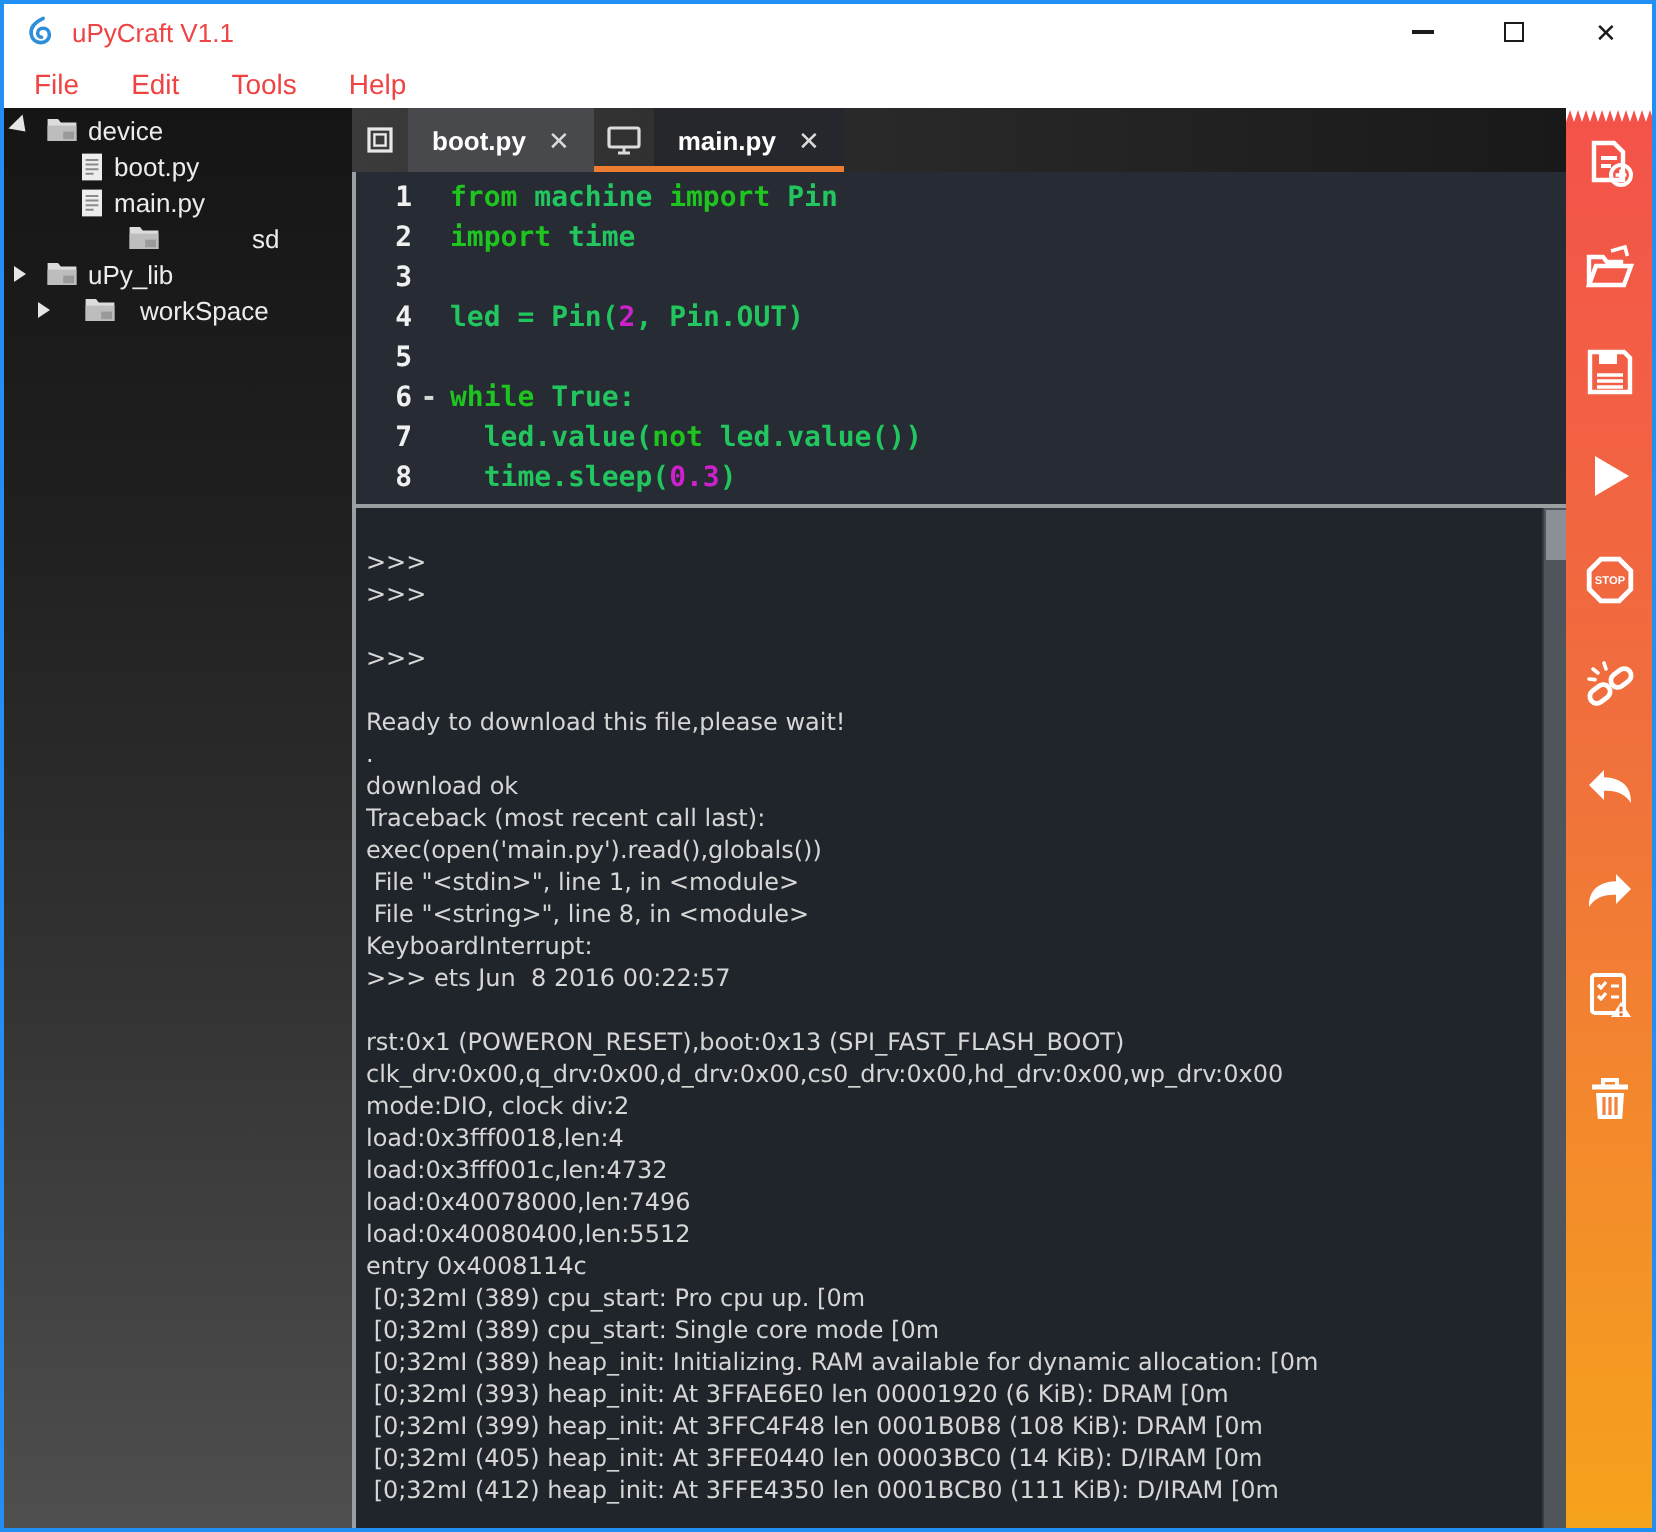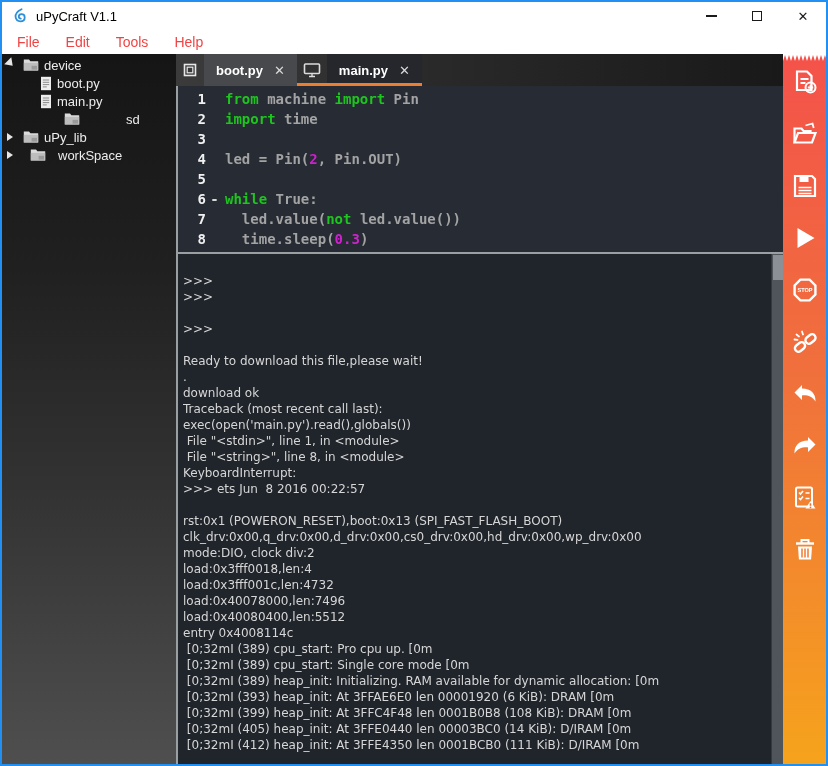--- a/index.html
+++ b/index.html
@@ -6,21 +6,21 @@
   html,body{width:828px;height:766px;overflow:hidden;background:#fff}
   .window{
     width:828px;height:766px;
     border:2px solid var(--winBorder,#2190f2);
     display:flex;flex-direction:column;background:#fff;
     font-family:"Liberation Sans",sans-serif;
   }
   
   .titlebar{height:28px;display:flex;align-items:center;padding-left:9px;background:#fff;flex:0 0 auto}
   .logo{width:16px;height:16px;flex:0 0 auto}
-  .title-text{font-size:13px;color:#000000;margin-left:9px}
+  .title-text{font-size:13px;color:#ef4444;margin-left:9px}
   .win-controls{margin-left:auto;display:flex;height:100%}
   .win-btn{width:46px;display:flex;align-items:center;justify-content:center;cursor:default}
   .glyph-min{width:11px;height:2px;background:#1a1a1a}
   .glyph-max{width:10px;height:10px;border:1.4px solid #1a1a1a}
   .glyph-close{font-size:13px;color:#1a1a1a;line-height:1}
   
   .menubar{height:24px;display:flex;align-items:center;background:#fff;padding-left:2px;flex:0 0 auto}
   .menu-item{padding:0 13px;font-size:14px;color:#ef4444;height:100%;display:flex;align-items:center;cursor:default}
   
   .main{flex:1;display:flex;min-height:0}
@@ -47,21 +47,21 @@
   
   .workarea{flex:1;display:flex;flex-direction:column;min-height:0;border-left:2px solid #9aa0a2}
   .editor{height:166px;flex:0 0 auto;background:var(--editorBg,#262b34);overflow:hidden;
     font-family:"DejaVu Sans Mono",monospace;font-size:14px;font-weight:bold;padding-top:3px}
   .code-row{height:20px;display:flex;white-space:pre;align-items:center}
   .lnum{width:28px;text-align:right;color:#f0f0f0;flex:0 0 auto}
   .fold{width:17px;text-align:center;color:#d8d8d8;flex:0 0 auto}
   .code{padding-left:2px}
   .tok-k{color:var(--kw,#1fc51f)}
   .tok-n{color:var(--num,#cc22cc)}
-  .tok-d{color:#a3a3a3}
+  .tok-d{color:#22c55e}
   
   .console{flex:1;min-height:0;background:var(--consoleBg,#20242b);border-top:2px solid #9aa0a2;
     position:relative;overflow:hidden;padding:20px 16px 0 5px;
     font-family:"DejaVu Sans",sans-serif;font-size:12px;color:#d6d6d6}
   .console-line{height:16px;white-space:pre;overflow:hidden}
   .scrollbar{position:absolute;top:0;right:0;bottom:0;width:12px;background:#50545b;border-left:1px solid #36393e}
   .thumb{position:absolute;top:1px;left:1px;width:10px;height:25px;background:#8b9097}
   
   .toolbar{width:43px;flex:0 0 auto;position:relative;display:flex;flex-direction:column;align-items:center;
     padding-top:14px;gap:24px;
@@ -150,21 +150,21 @@
           <span class="tri col"></span>
           <span class="tree-icon">
             <svg viewBox="0 0 16 14" width="16" height="14">
               <path d="M.8 1.5h5.2l1.4 1.8h7.8v9.2H.8z" fill="#dcdcdc"></path>
               <path d="M.8 4.8h14.4v7.7H.8z" fill="#bdbdbd"></path>
               <rect x="8.6" y="7.8" width="5.4" height="3.8" fill="#9a9a9a"></rect>
             </svg>
           </span>
           <span>uPy_lib</span>
         </div>
-        <div class="tree-row" style="padding-left: 4px; gap: 12px;">
+        <div class="tree-row" style="padding-left: 16px; gap: 12px;">
           <span class="tri col"></span>
           <span class="tree-icon">
             <svg viewBox="0 0 16 14" width="16" height="14">
               <path d="M.8 1.5h5.2l1.4 1.8h7.8v9.2H.8z" fill="#dcdcdc"></path>
               <path d="M.8 4.8h14.4v7.7H.8z" fill="#bdbdbd"></path>
               <rect x="8.6" y="7.8" width="5.4" height="3.8" fill="#9a9a9a"></rect>
             </svg>
           </span>
           <span>workSpace</span>
         </div>

